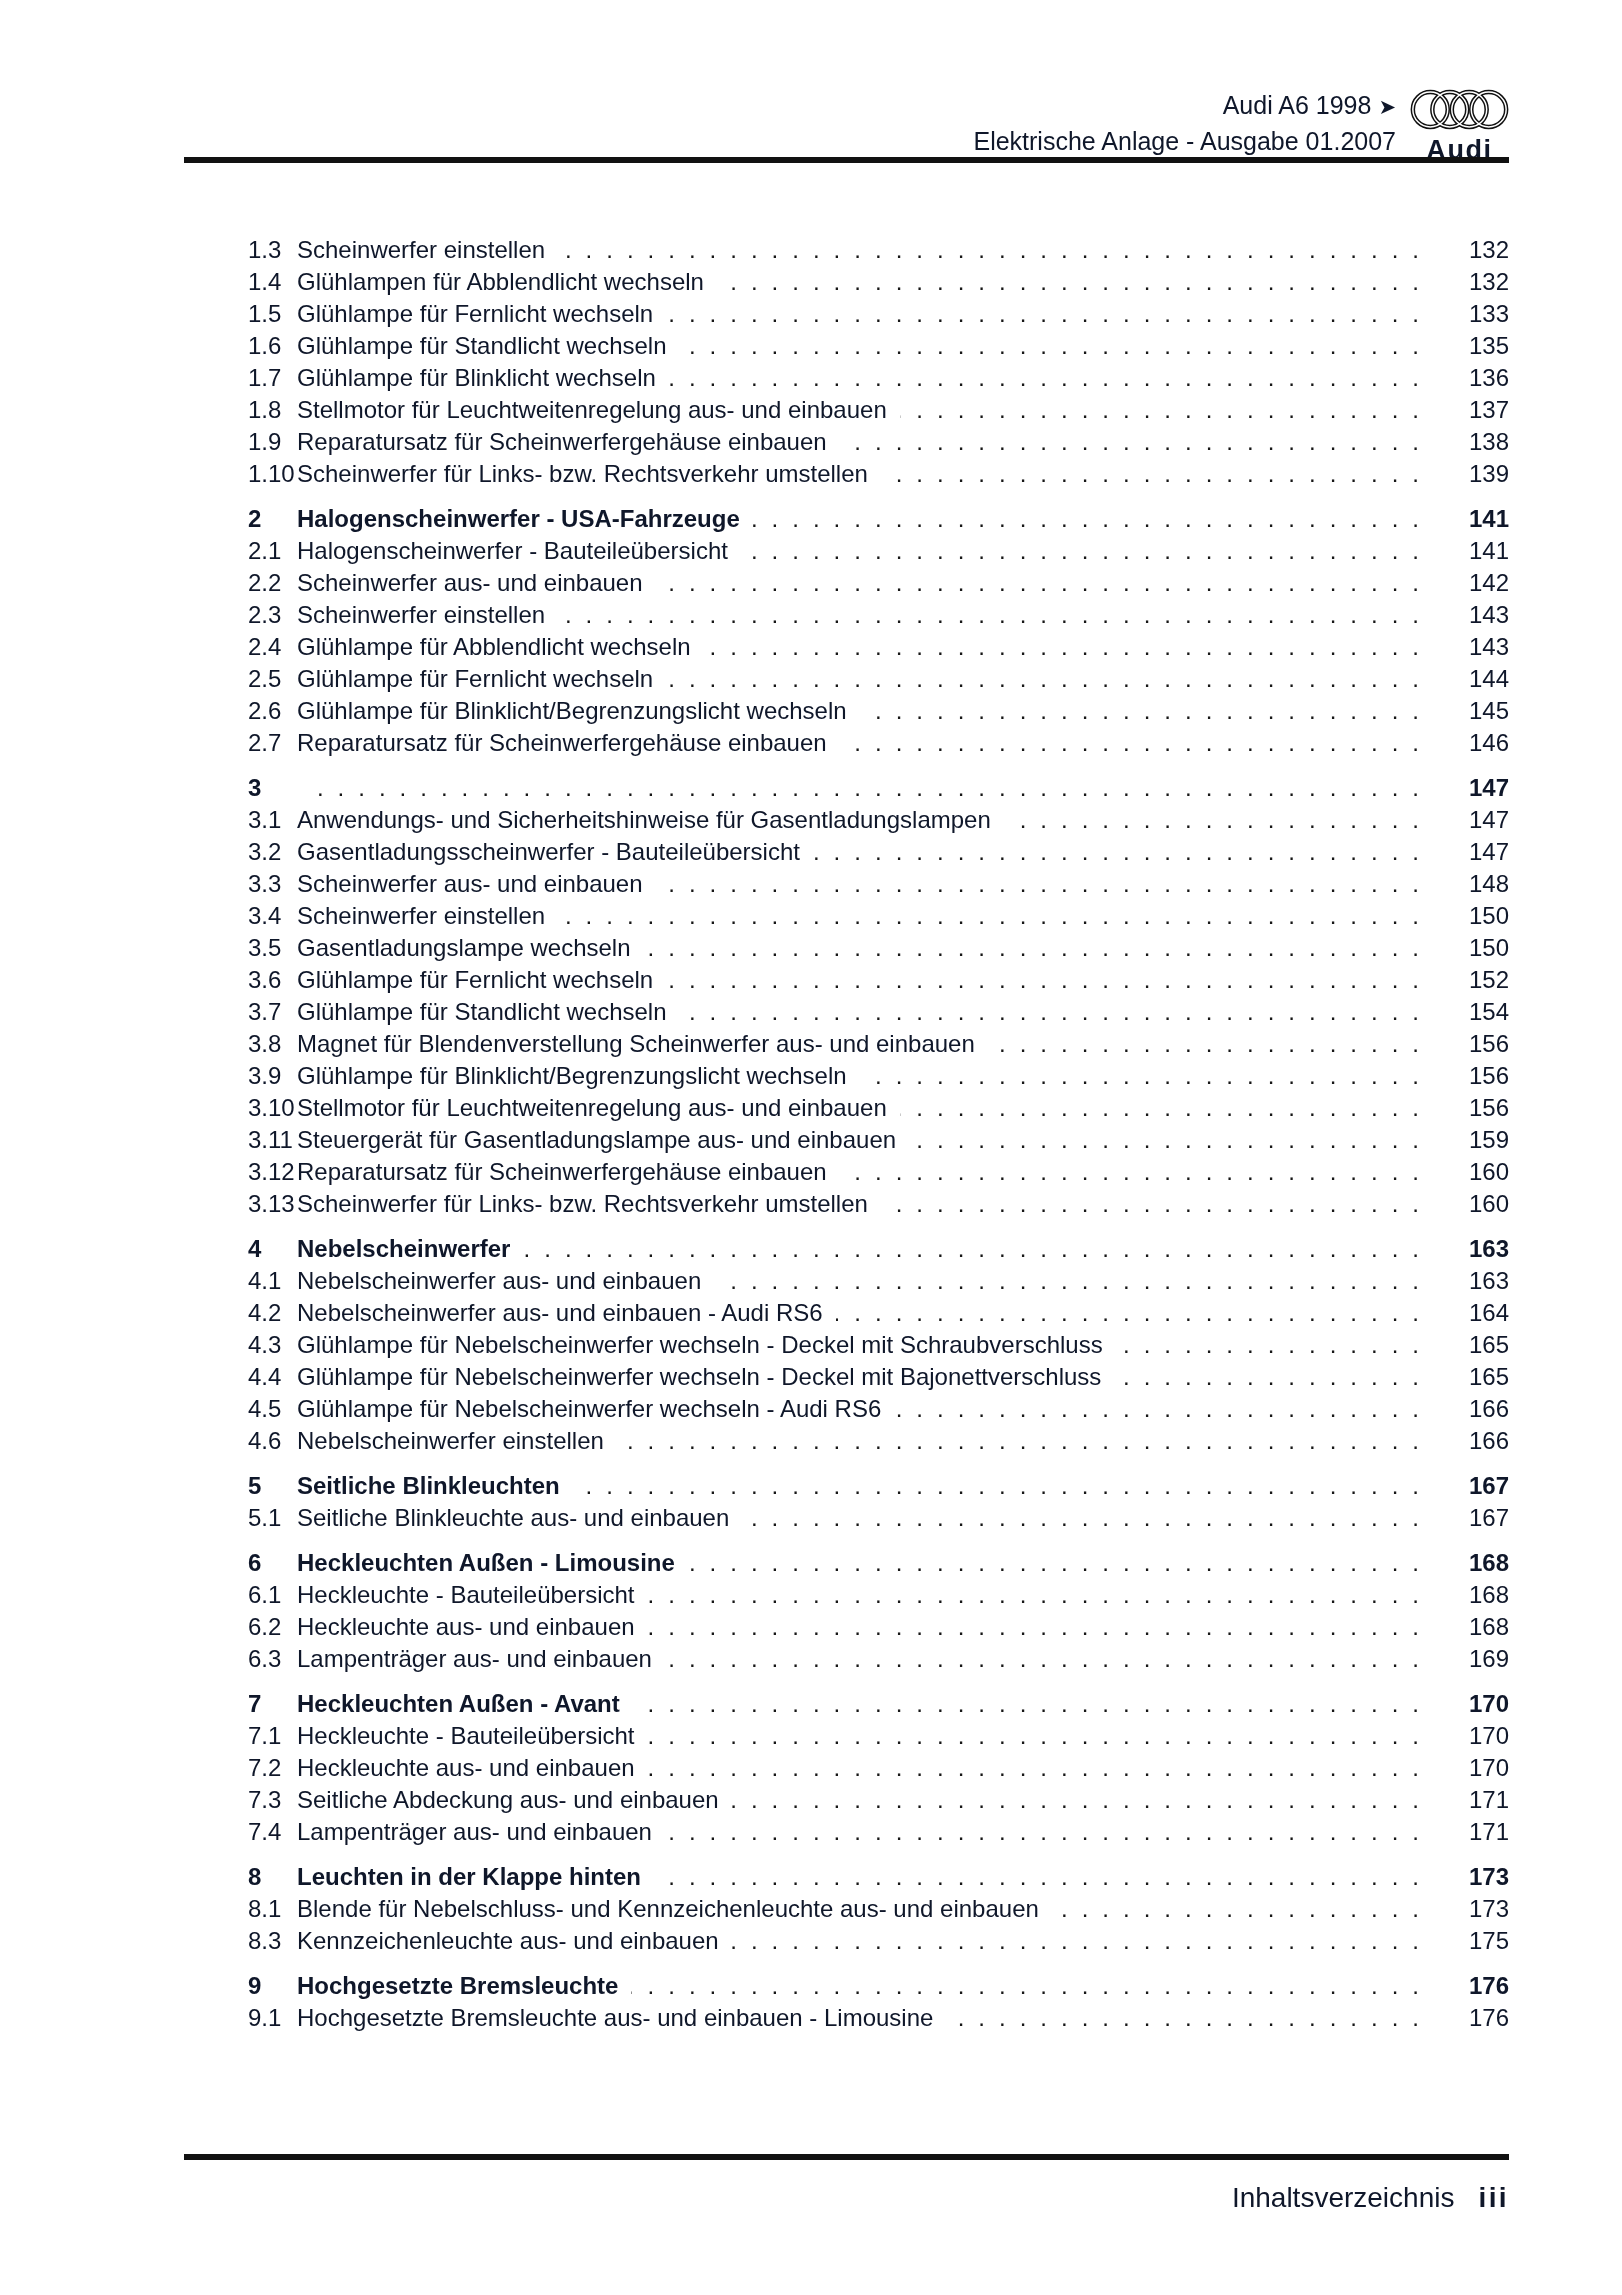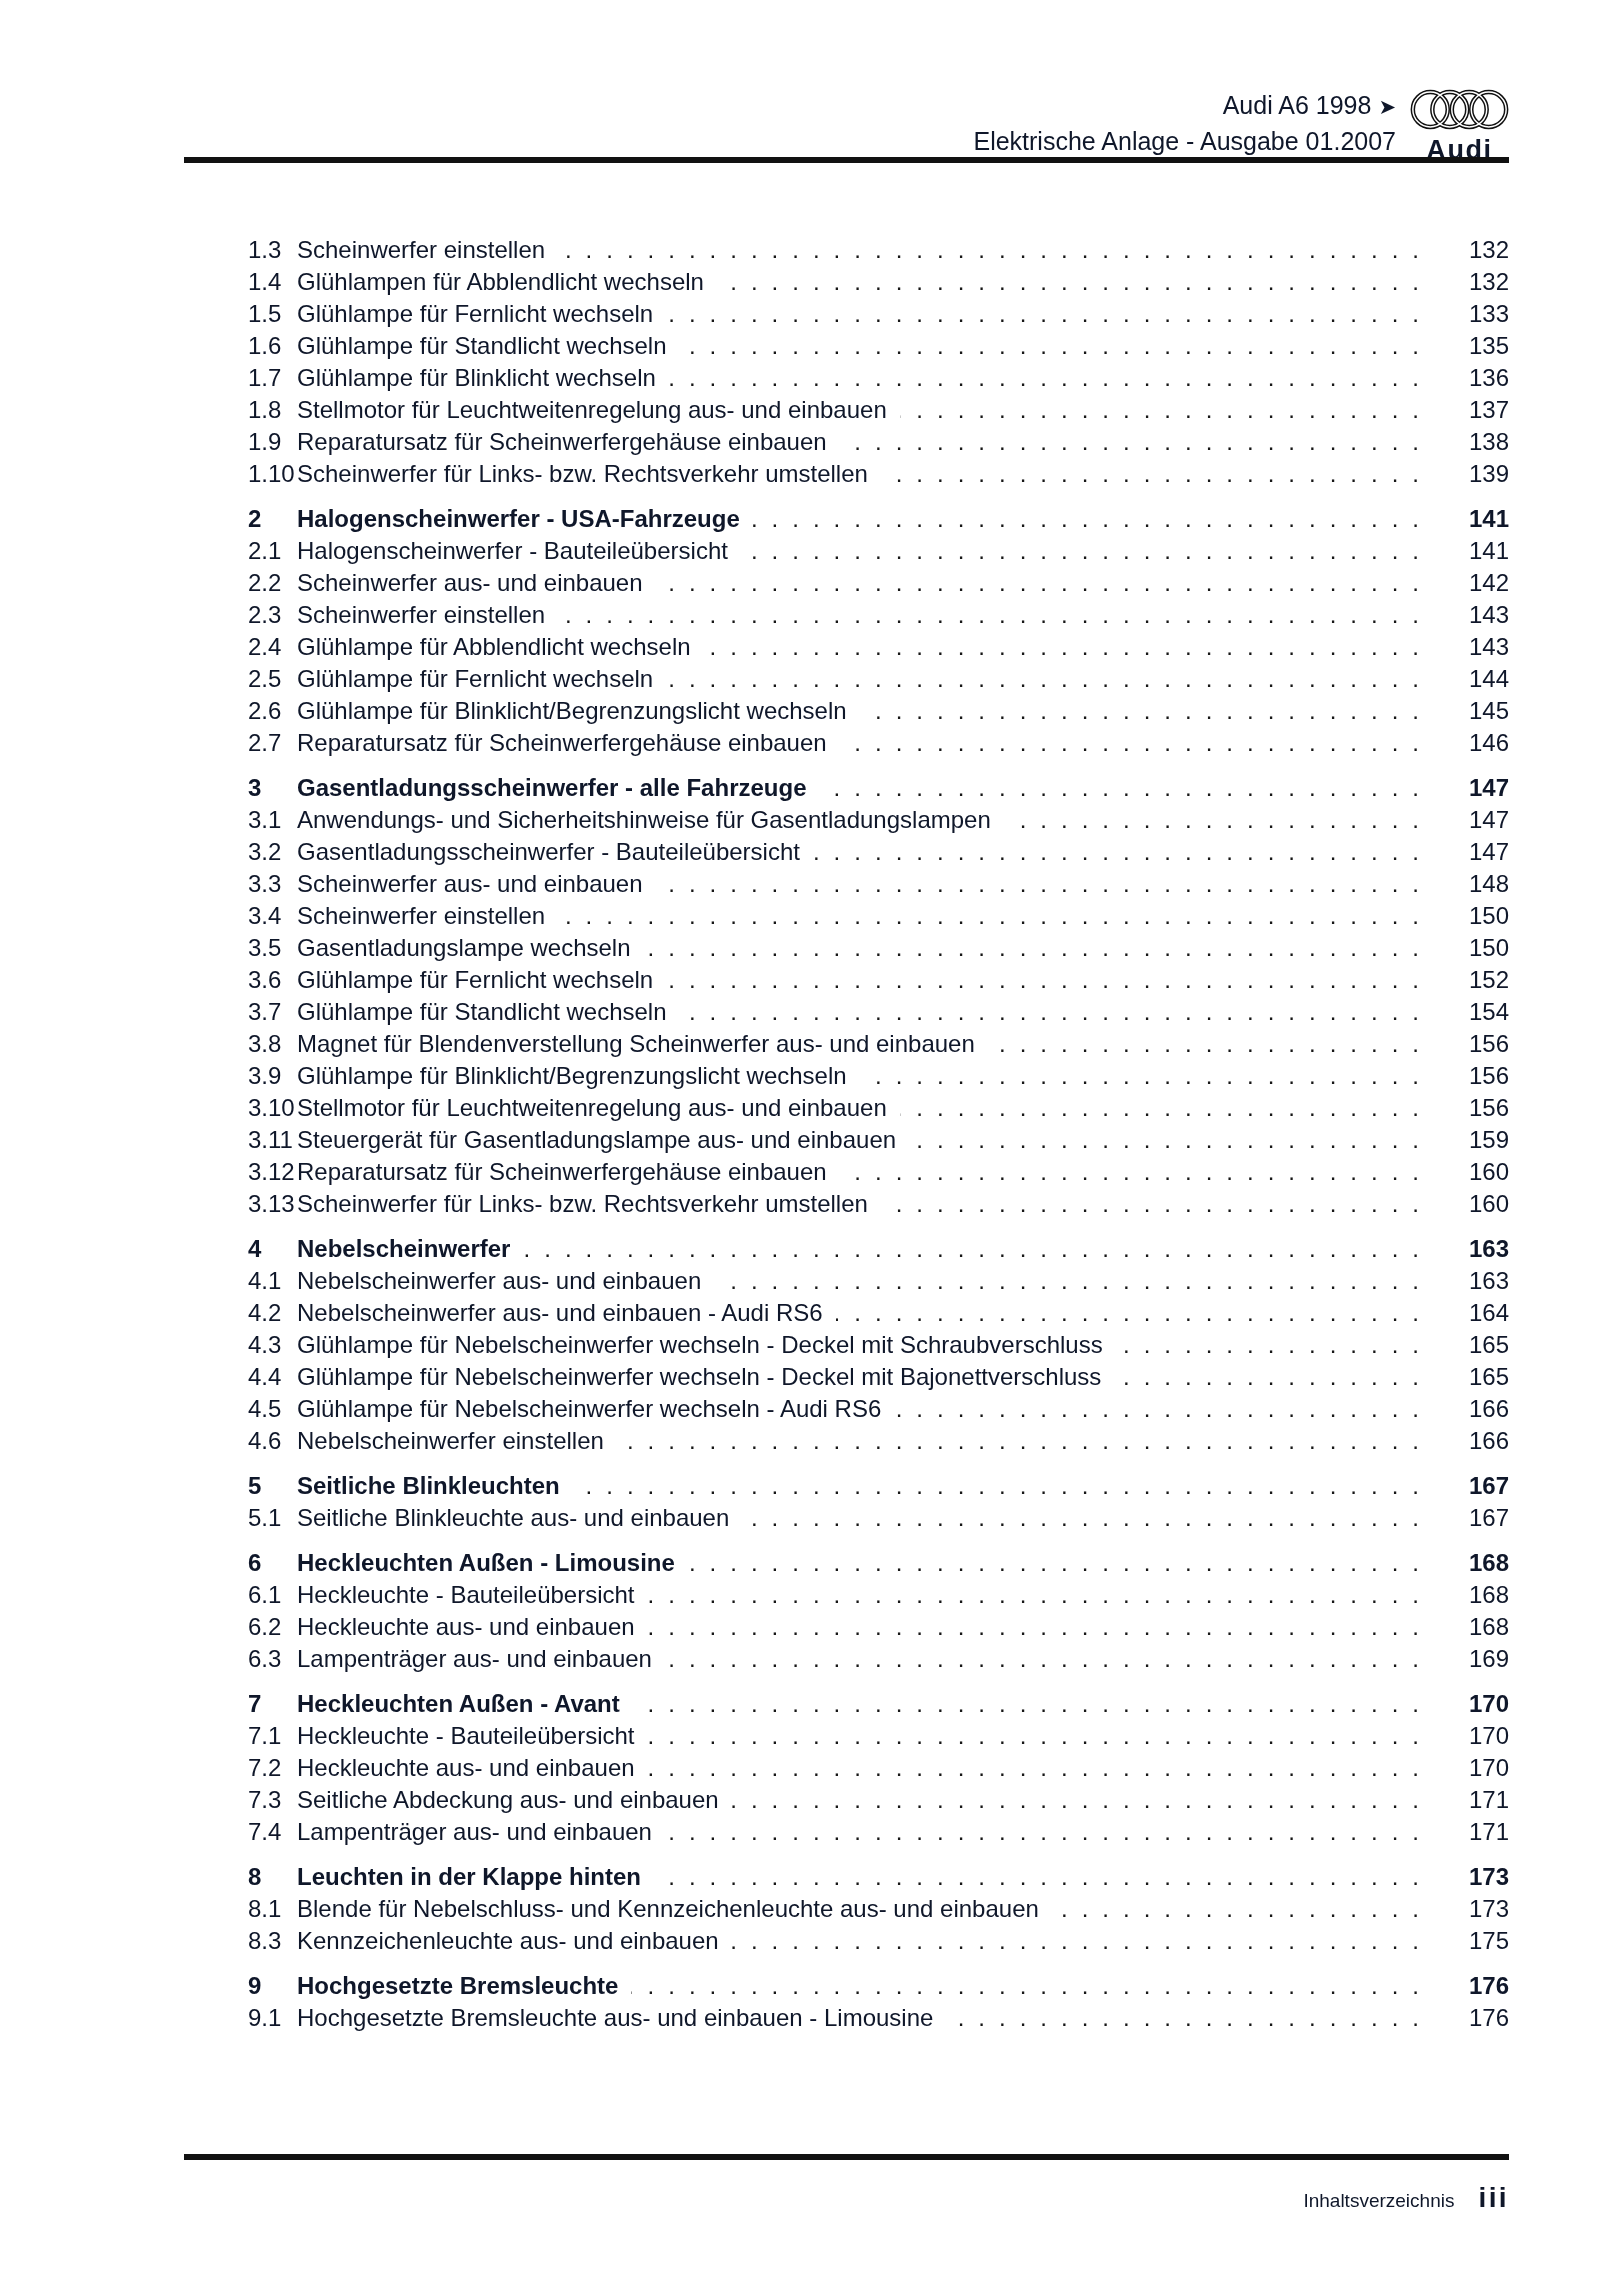--- a/index.html
+++ b/index.html
@@ -100,21 +100,21 @@
 
   
   .footer-text {
     position: absolute;
     right: 113px;
     top: 2173px;
     display: flex;
     align-items: baseline;
     gap: 24px;
   }
-  .f-label { font-size: 19px; line-height: 49px; }
+  .f-label { font-size: 28px; line-height: 49px; }
   .f-page {
     font-size: 28px;
     font-weight: bold;
     letter-spacing: 2.4px;
     line-height: 49px;
   }
 </style>
 </head>
 <body>
 
@@ -253,21 +253,20 @@
 
     <div class="row">
       <span class="num">2.7</span>
       <span class="title">Reparatursatz für Scheinwerfergehäuse einbauen</span>
       <span class="leader"></span>
       <span class="pg">146</span>
     </div>
 
     <div class="row chapter">
       <span class="num">3</span>
-      <span class="title">Gasentladungsscheinwerfer - alle Fahrzeuge</span>
       <span class="leader"></span>
       <span class="pg">147</span>
     </div>
 
     <div class="row">
       <span class="num">3.1</span>
       <span class="title">Anwendungs- und Sicherheitshinweise für Gasentladungslampen</span>
       <span class="leader"></span>
       <span class="pg">147</span>
     </div>

